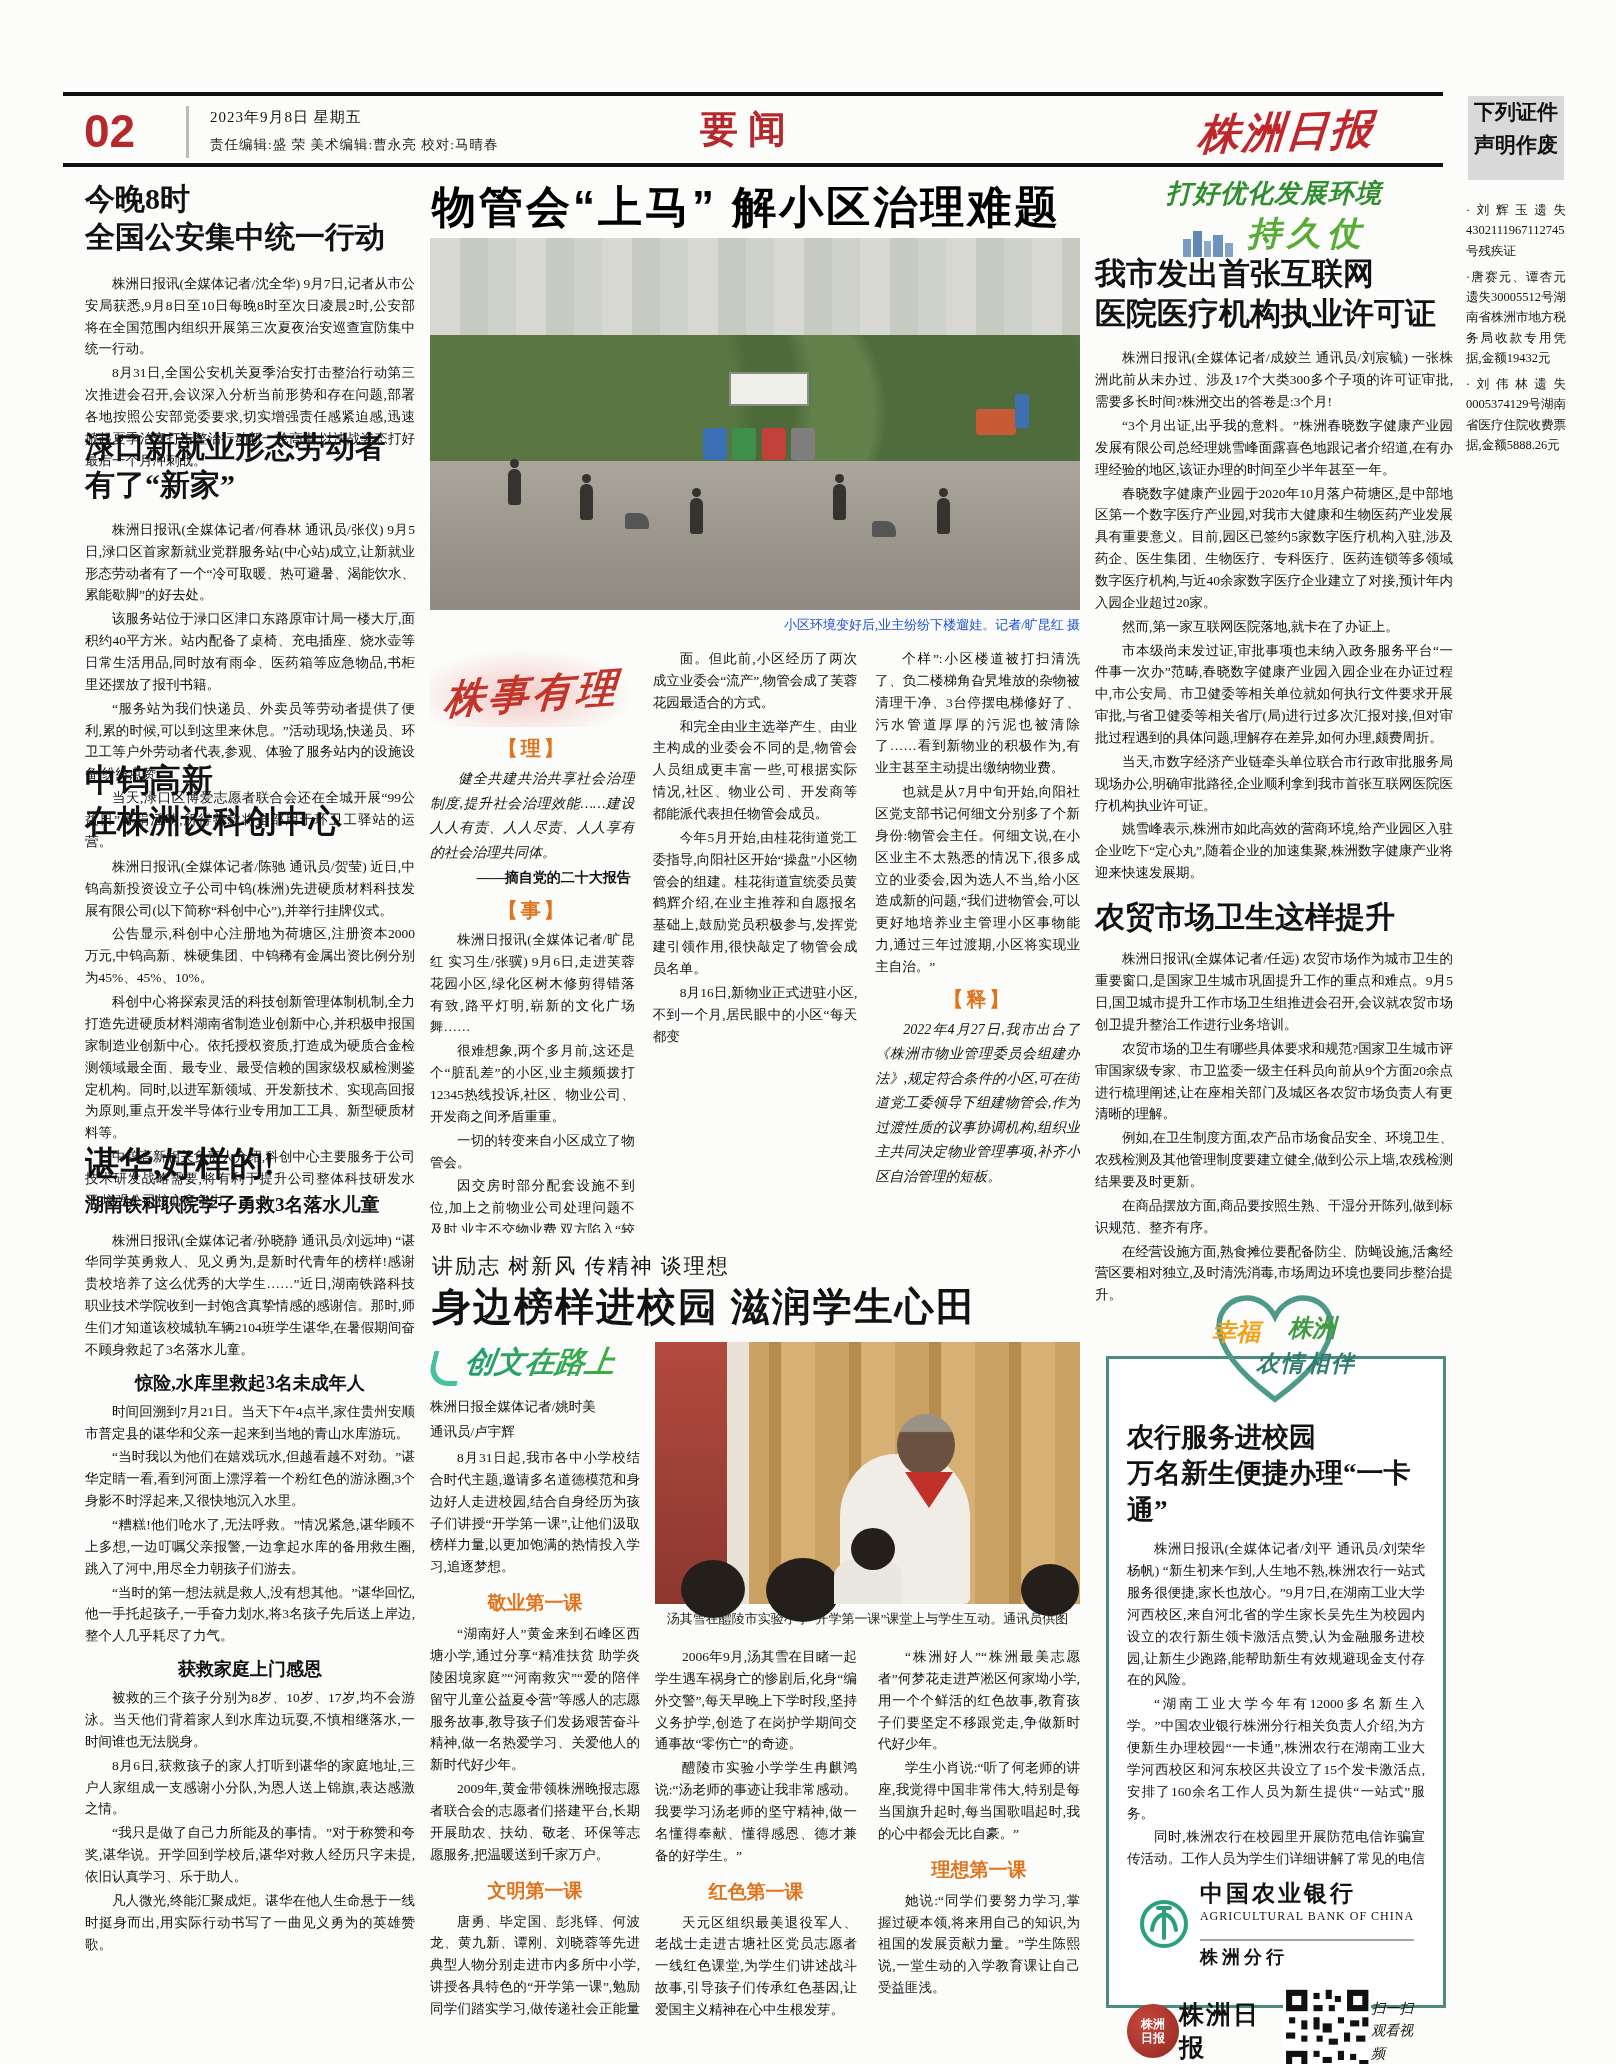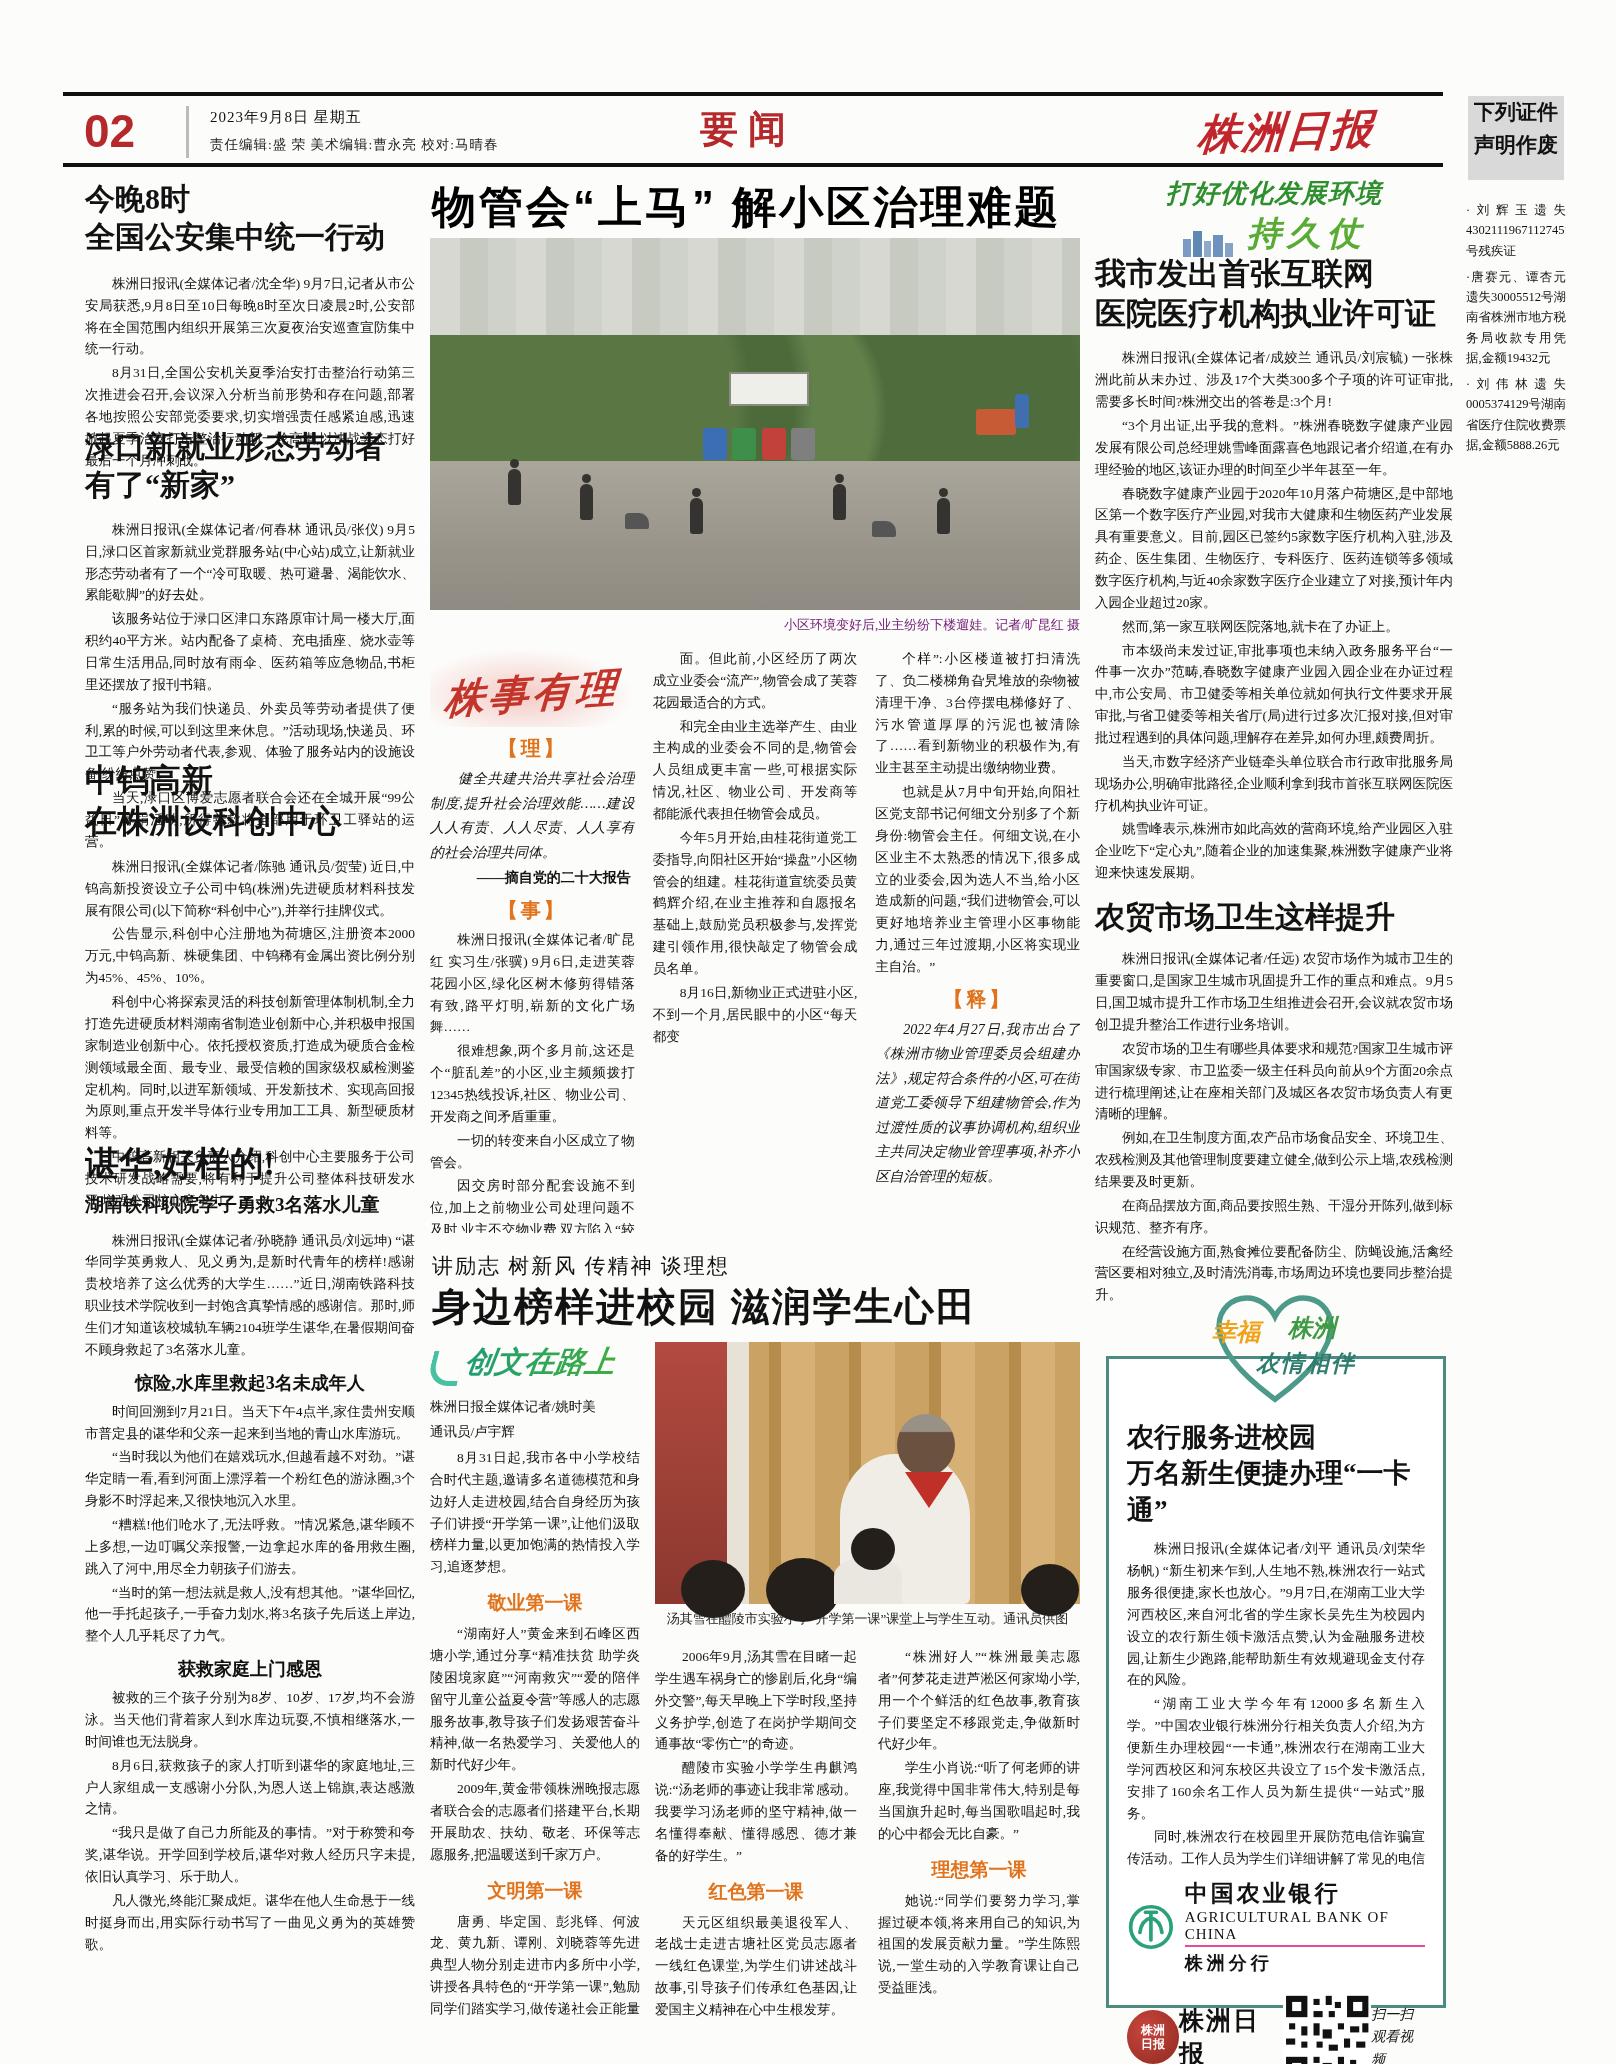--- a/index.html
+++ b/index.html
@@ -50,21 +50,21 @@
       radial-gradient(circle at 70% 48%, #4e6c3c 0 42%, transparent 46%),
       radial-gradient(circle at 92% 55%, #587543 0 44%, transparent 48%);}
   .ph-ground{position:absolute;left:0;bottom:0;width:100%;height:40%;
      background:linear-gradient(#aaa69c,#98948a 60%,#8f8b82);}
   .ph-sign{position:absolute;background:#efefe9;border:2px solid #8b8b83;}
   .ph-bin{position:absolute;width:24px;height:32px;border-radius:3px;}
   .ph-person{position:absolute;width:13px;height:36px;background:#35332f;border-radius:6px 6px 3px 3px;}
   .ph-person::before{content:"";position:absolute;top:-10px;left:2px;width:9px;height:9px;border-radius:50%;background:#35332f;}
   .ph-stroller{position:absolute;width:24px;height:16px;background:#555;border-radius:4px 10px 2px 2px;}
   .ph-play{position:absolute;border-radius:3px;}
-  .photo-caption{font-size:13px;text-align:right;color:#701a75;}
+  .photo-caption{font-size:13px;text-align:right;color:#1d4ed8;}
 
   
   .zsyl{position:relative;text-align:center;padding:18px 0 6px;}
   .zsyl-bg{position:absolute;inset:0;background:radial-gradient(ellipse at 45% 60%, rgba(226,110,100,.35), transparent 70%);}
   .zsyl-text{position:relative;font-size:40px;font-weight:bold;font-style:italic;color:#c3342b;
              transform:rotate(-4deg) skewX(-8deg);letter-spacing:4px;}
 
   
   .slogan{text-align:center;}
   .slogan-l1{font-size:26px;font-weight:900;font-style:italic;color:#2f8f2f;letter-spacing:1px;}
@@ -94,21 +94,21 @@
 
   
   .ad-box{border:3px solid #4c8c80;background:#fff;}
   .ad-title{font-size:27px;font-weight:bold;line-height:1.35;white-space:pre-line;}
   .heart-logo{position:relative;text-align:center;}
   .ht-happy{color:#f0a11a;font-weight:900;font-size:24px;font-style:italic;}
   .ht-city{color:#3f9a44;font-weight:900;font-size:24px;font-style:italic;}
   .ht-rest{color:#2f7d6e;font-weight:900;font-size:23px;font-style:italic;letter-spacing:2px;}
   .bank-row{display:flex;align-items:center;gap:10px;}
   .bank-name{font-size:23px;font-weight:bold;letter-spacing:3px;}
-  .bank-en{font-size:15px;letter-spacing:1px;border-bottom:2px solid #ec4899;padding-bottom:2px;}
+  .bank-en{font-size:12px;letter-spacing:1px;border-bottom:2px solid #a3a3a3;padding-bottom:15px;}
   .bank-branch{font-size:18px;font-weight:bold;letter-spacing:4px;margin-top:4px;}
   .seal{width:54px;height:54px;border-radius:50%;background:radial-gradient(circle at 35% 35%, #c8463c, #8f2a22);
         color:#fff;font-size:12px;font-weight:bold;display:flex;align-items:center;justify-content:center;
         text-align:center;line-height:1.2;}
   .paper-name{font-size:25px;font-weight:bold;letter-spacing:2px;}
   .scan-note{font-size:14px;white-space:pre-line;line-height:1.6;font-style:italic;}
 
   .caption-center{font-size:13px;text-align:center;color:#222;}
 </style>
 </head>

